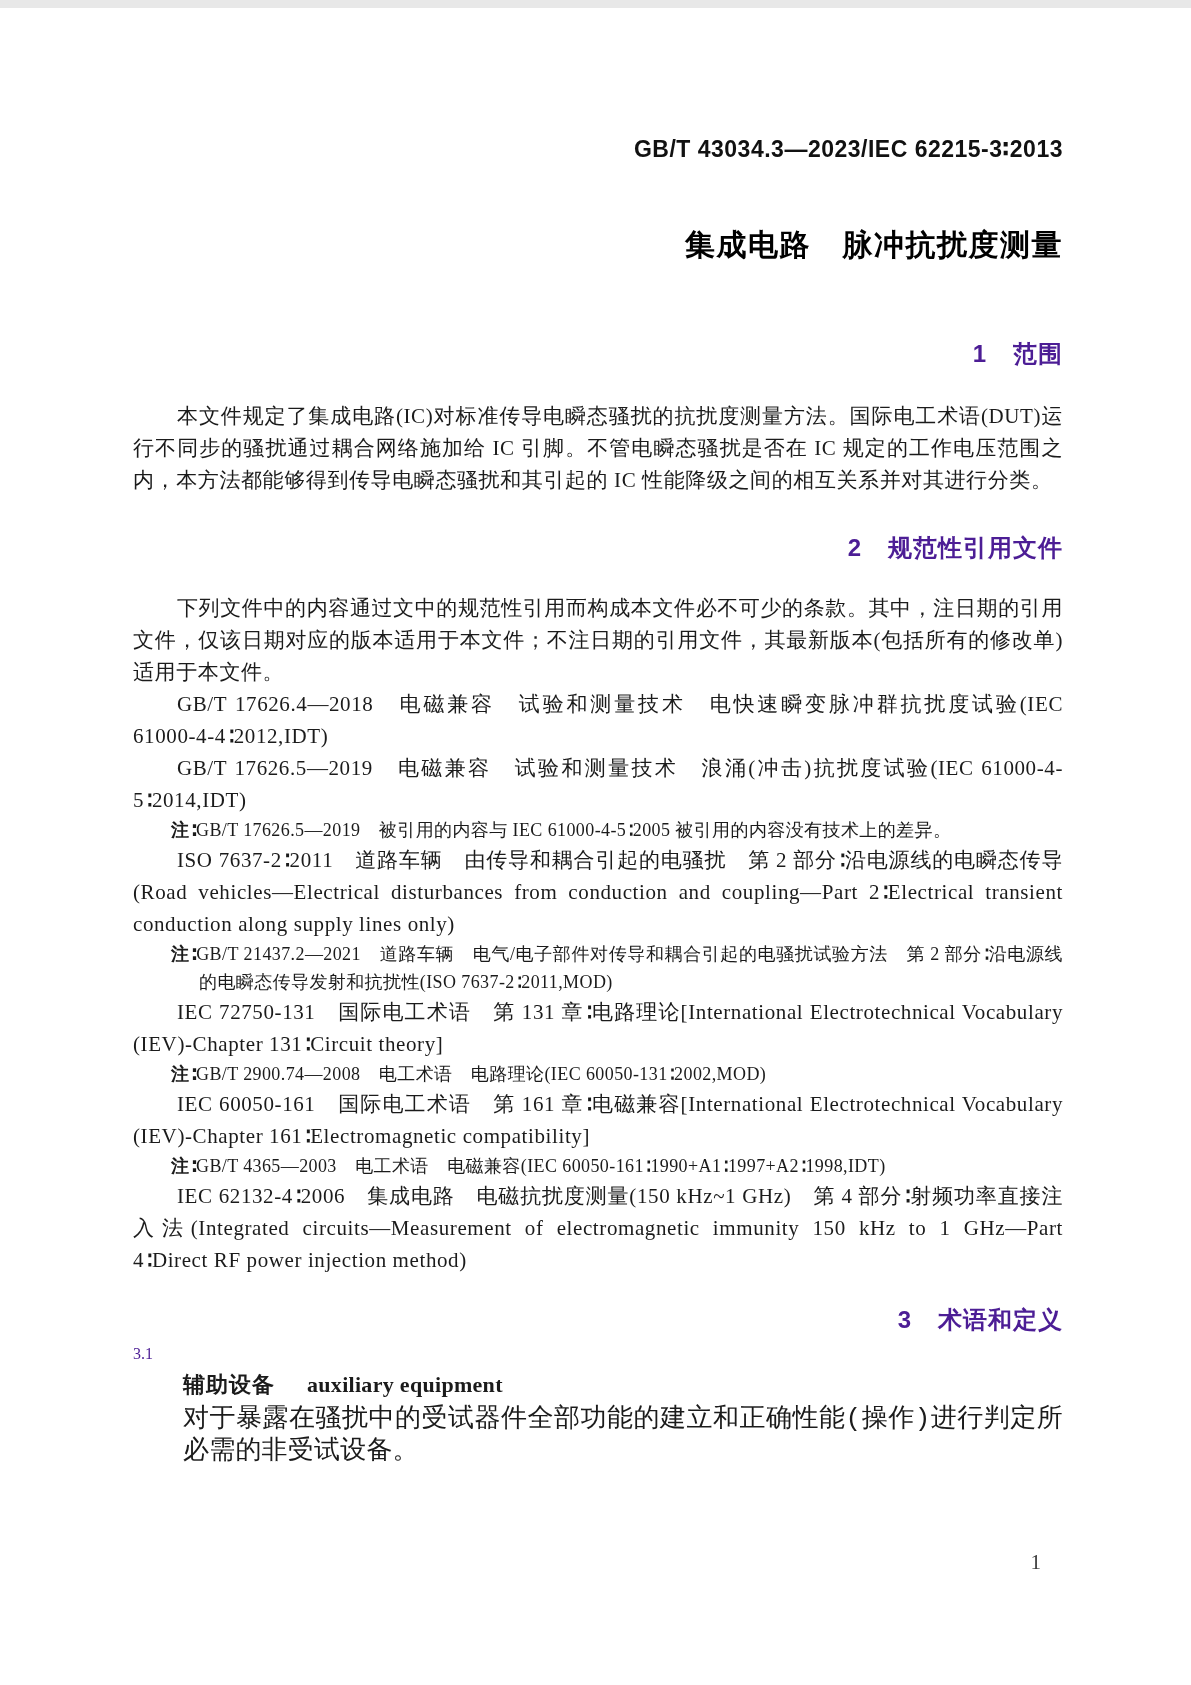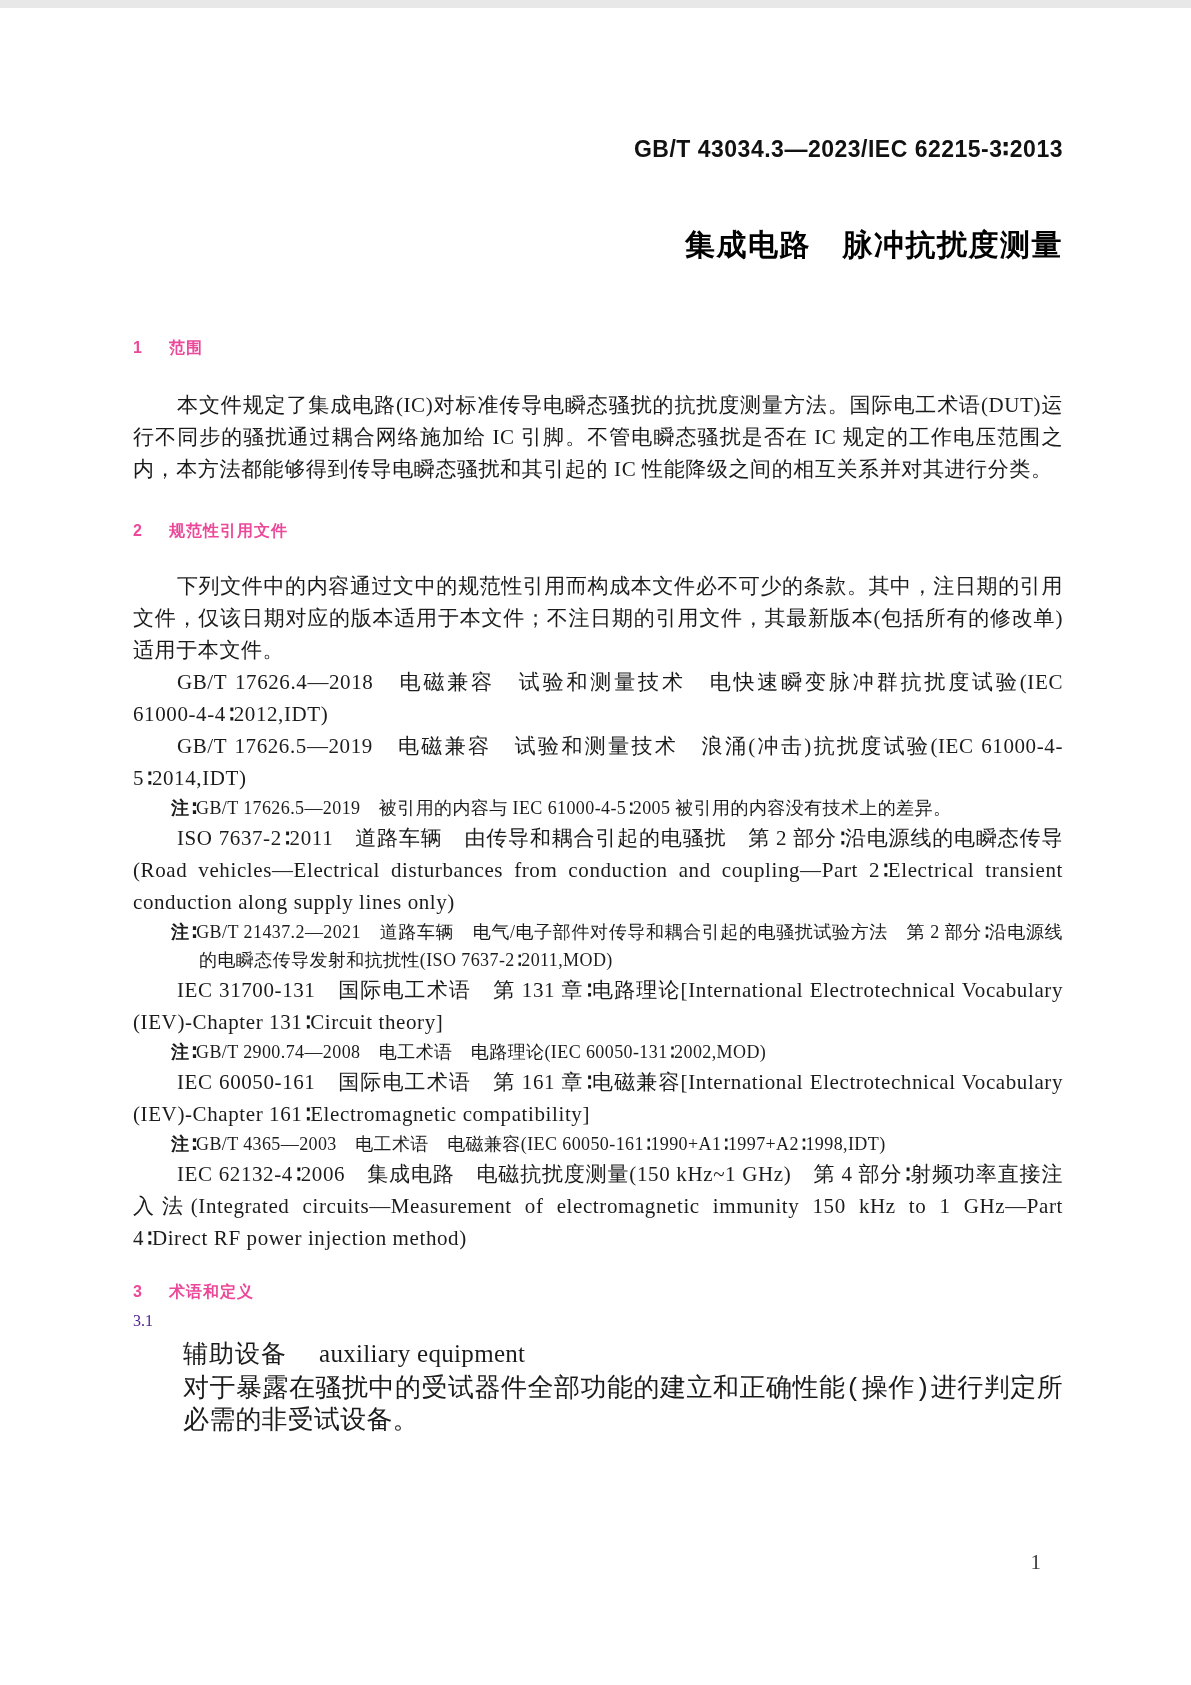--- a/index.html
+++ b/index.html
@@ -30,23 +30,24 @@
     font-weight:700;
     font-size:30px;
     letter-spacing:1.5px;
     color:#000;
   }
   .title-line2 { margin-top:13px; }
   h2.sec {
     margin:0;
     font-family:"Liberation Sans","DejaVu Sans",sans-serif;
     font-weight:700;
-    font-size:16px;
+    font-size:24px;
     letter-spacing:1px;
-    color:#ec4899;
+    color:#4c1d95;
+    text-align:right;
   }
   .sec-num { display:inline-block; margin-right:26px; }
   #sec1 { margin-top:72px; }
   #sec2 { margin-top:36px; }
   #sec3 { margin-top:28px; }
   p.body {
     margin:0;
     font-size:21px;
     line-height:32px;
     letter-spacing:0.6px;
@@ -69,22 +70,22 @@
   .note-label { font-weight:700; }
   .term-id {
     margin-top:9px;
     font-family:Liberation Serif, serif;
     font-size:16px;
     color:#4c1d95;
   }
   .term-name {
     margin-top:7px;
     padding-left:50px;
-    font-size:25px;
-    font-weight:400;
+    font-size:22px;
+    font-weight:700;
   }
   .term-name .zh { font-family:"Liberation Sans","DejaVu Sans",sans-serif; letter-spacing:1px; }
   .term-name .en { font-family:"Liberation Serif","DejaVu Serif",serif; margin-left:32px; letter-spacing:0.3px; }
   p.term-def {
     margin:3px 0 0 0;
     padding-left:50px;
     font-size:26px;
     line-height:32px;
     letter-spacing:0.2px;
     text-align:justify;
@@ -116,21 +117,21 @@
   <h2 class="sec" id="sec2"><span class="sec-num">2</span><span>规范性引用文件</span></h2>
 
   <p class="body ind" id="sec2-intro">下列文件中的内容通过文中的规范性引用而构成本文件必不可少的条款。其中，注日期的引用文件，仅该日期对应的版本适用于本文件；不注日期的引用文件，其最新版本(包括所有的修改单)适用于本文件。</p>
 
   <div class="ref-list">
     <p class="body ind">GB/T 17626.4—2018　电磁兼容　试验和测量技术　电快速瞬变脉冲群抗扰度试验(IEC 61000-4-4∶2012,IDT)</p>
     <p class="body ind">GB/T 17626.5—2019　电磁兼容　试验和测量技术　浪涌(冲击)抗扰度试验(IEC 61000-4-5∶2014,IDT)</p>
     <p class="note"><span class="note-label">注∶</span><span>GB/T 17626.5—2019　被引用的内容与 IEC 61000-4-5∶2005 被引用的内容没有技术上的差异。</span></p>
     <p class="body ind">ISO 7637-2∶2011　道路车辆　由传导和耦合引起的电骚扰　第 2 部分∶沿电源线的电瞬态传导(Road vehicles—Electrical disturbances from conduction and coupling—Part 2∶Electrical transient conduction along supply lines only)</p>
     <p class="note"><span class="note-label">注∶</span><span>GB/T 21437.2—2021　道路车辆　电气/电子部件对传导和耦合引起的电骚扰试验方法　第 2 部分∶沿电源线的电瞬态传导发射和抗扰性(ISO 7637-2∶2011,MOD)</span></p>
-    <p class="body ind">IEC 31700-131　国际电工术语　第 131 章∶电路理论[International Electrotechnical Vocabulary (IEV)-Chapter 131∶Circuit theory]</p>
+    <p class="body ind">IEC 72750-131　国际电工术语　第 131 章∶电路理论[International Electrotechnical Vocabulary (IEV)-Chapter 131∶Circuit theory]</p>
     <p class="note"><span class="note-label">注∶</span><span>GB/T 2900.74—2008　电工术语　电路理论(IEC 60050-131∶2002,MOD)</span></p>
     <p class="body ind">IEC 60050-161　国际电工术语　第 161 章∶电磁兼容[International Electrotechnical Vocabulary (IEV)-Chapter 161∶Electromagnetic compatibility]</p>
     <p class="note"><span class="note-label">注∶</span><span>GB/T 4365—2003　电工术语　电磁兼容(IEC 60050-161∶1990+A1∶1997+A2∶1998,IDT)</span></p>
     <p class="body ind">IEC 62132-4∶2006　集成电路　电磁抗扰度测量(150 kHz~1 GHz)　第 4 部分∶射频功率直接注入法(Integrated circuits—Measurement of electromagnetic immunity 150 kHz to 1 GHz—Part 4∶Direct RF power injection method)</p>
   </div>
 
   <h2 class="sec" id="sec3"><span class="sec-num">3</span><span>术语和定义</span></h2>
 
 
   <div class="term-id">3.1</div>

